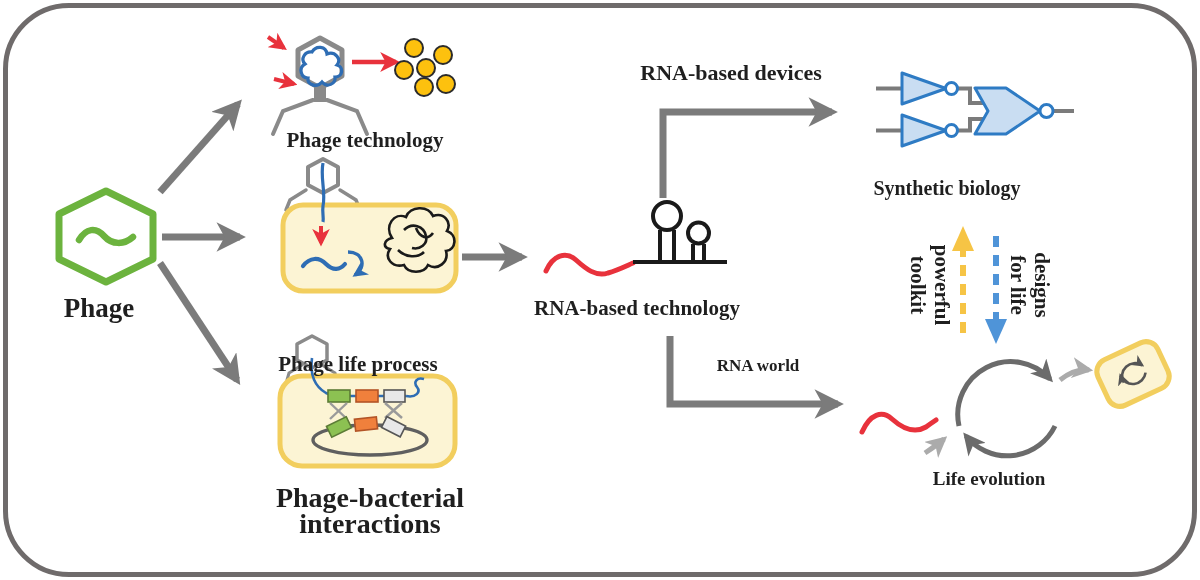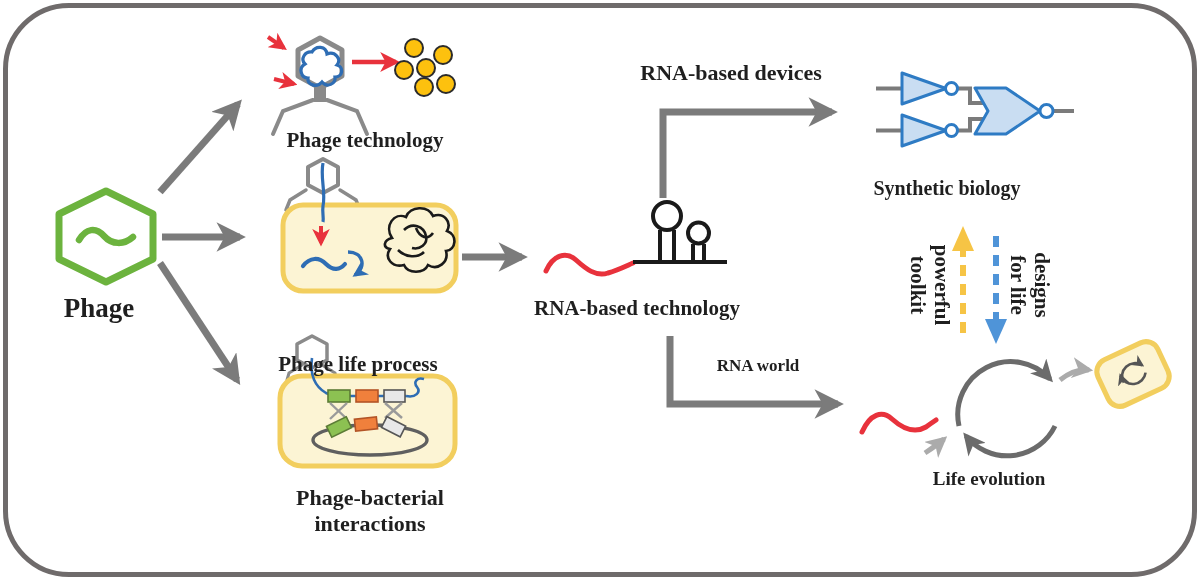--- a/index.html
+++ b/index.html
@@ -176,21 +176,21 @@
       </g>
     </g>
   </svg>
 
   <div class="lbl" style="left:29px;top:293px;width:140px;font-size:27px;text-align:center;">Phage</div>
 
   <div class="lbl" style="left:255px;top:128px;width:220px;font-size:21px;">Phage technology</div>
 
   <div class="lbl" style="left:253px;top:304px;width:210px;font-size:21px;margin-top:48px;">Phage life process</div>
 
-  <div class="lbl" style="left:258px;top:485px;width:224px;font-size:22px;line-height:26px;">
+  <div class="lbl" style="left:258px;top:485px;width:224px;font-size:28px;line-height:26px;">
     <div>Phage-bacterial</div>
     <div>interactions</div>
   </div>
 
   <div class="lbl" style="left:517px;top:296px;width:240px;font-size:21px;">RNA-based technology</div>
 
   <div class="lbl" style="left:621px;top:60px;width:220px;font-size:22px;line-height:25px;">
     <div>RNA-based devices</div>
   </div>
 

